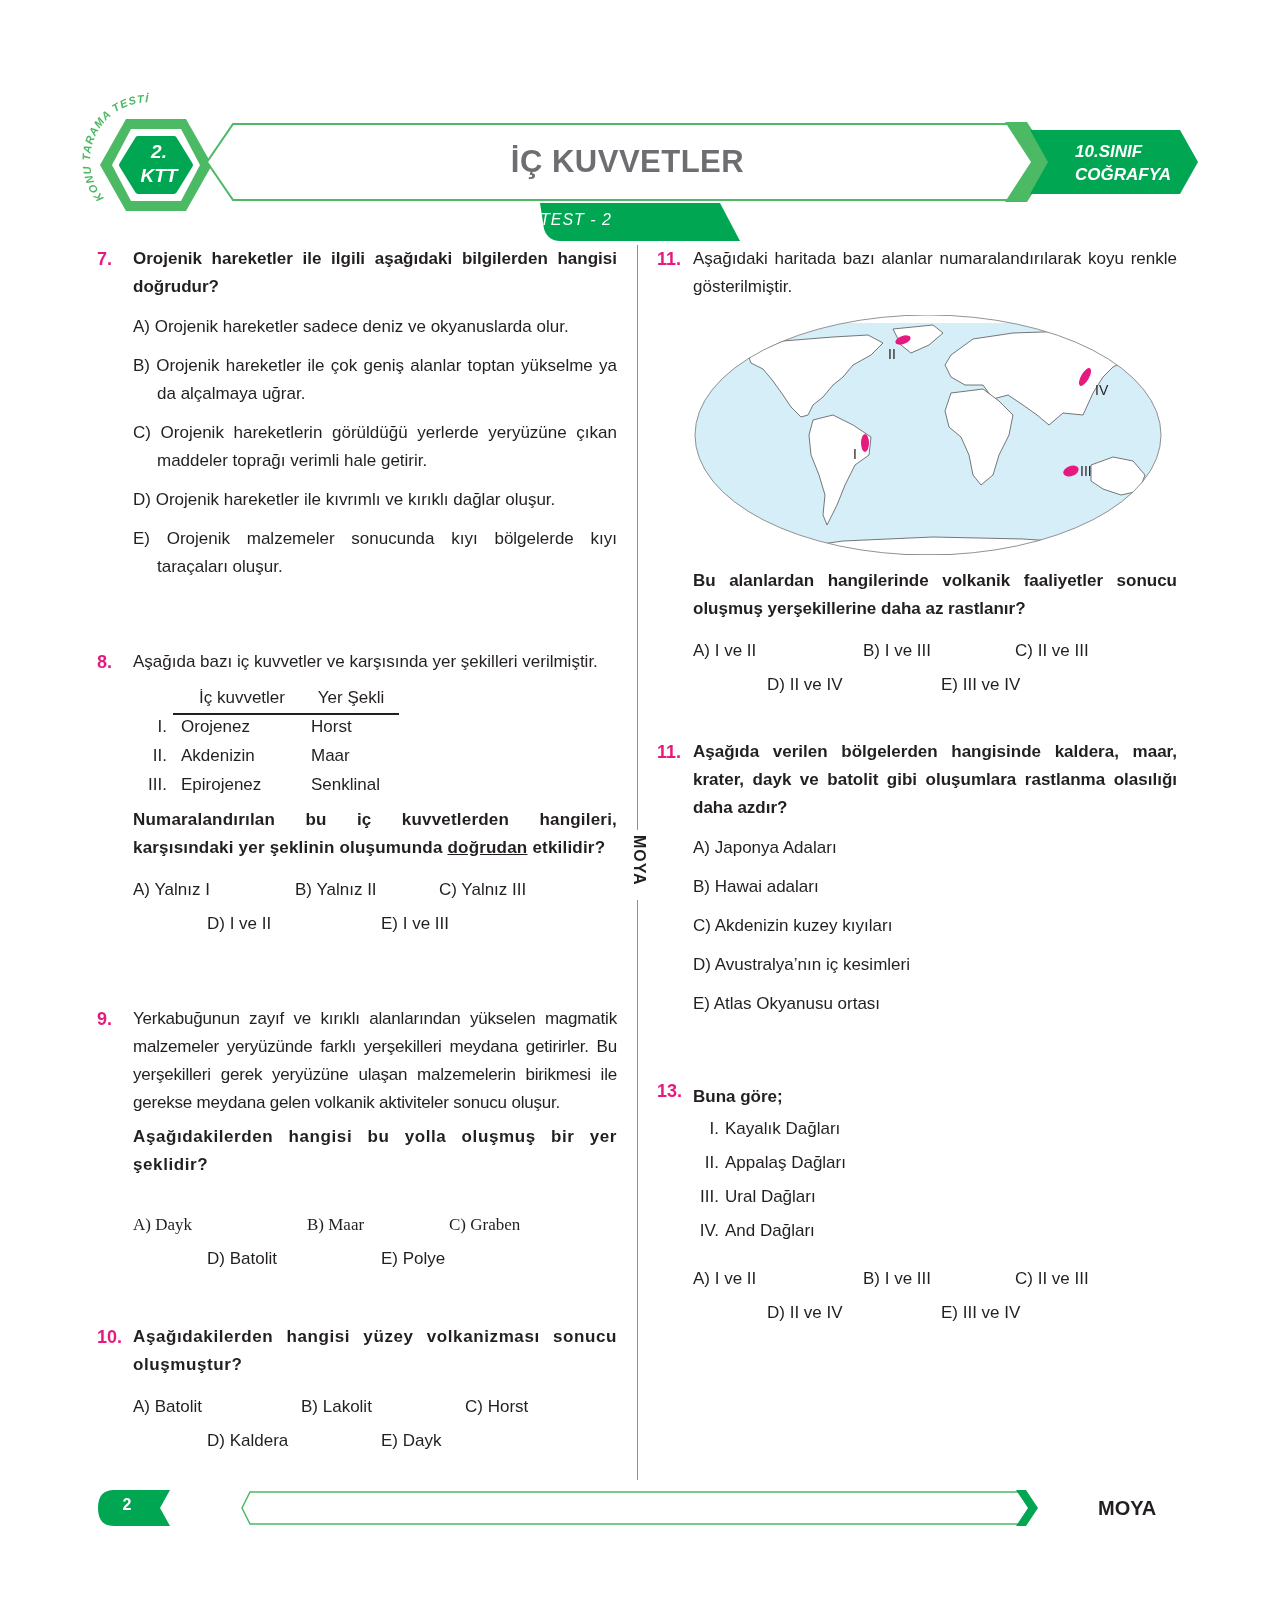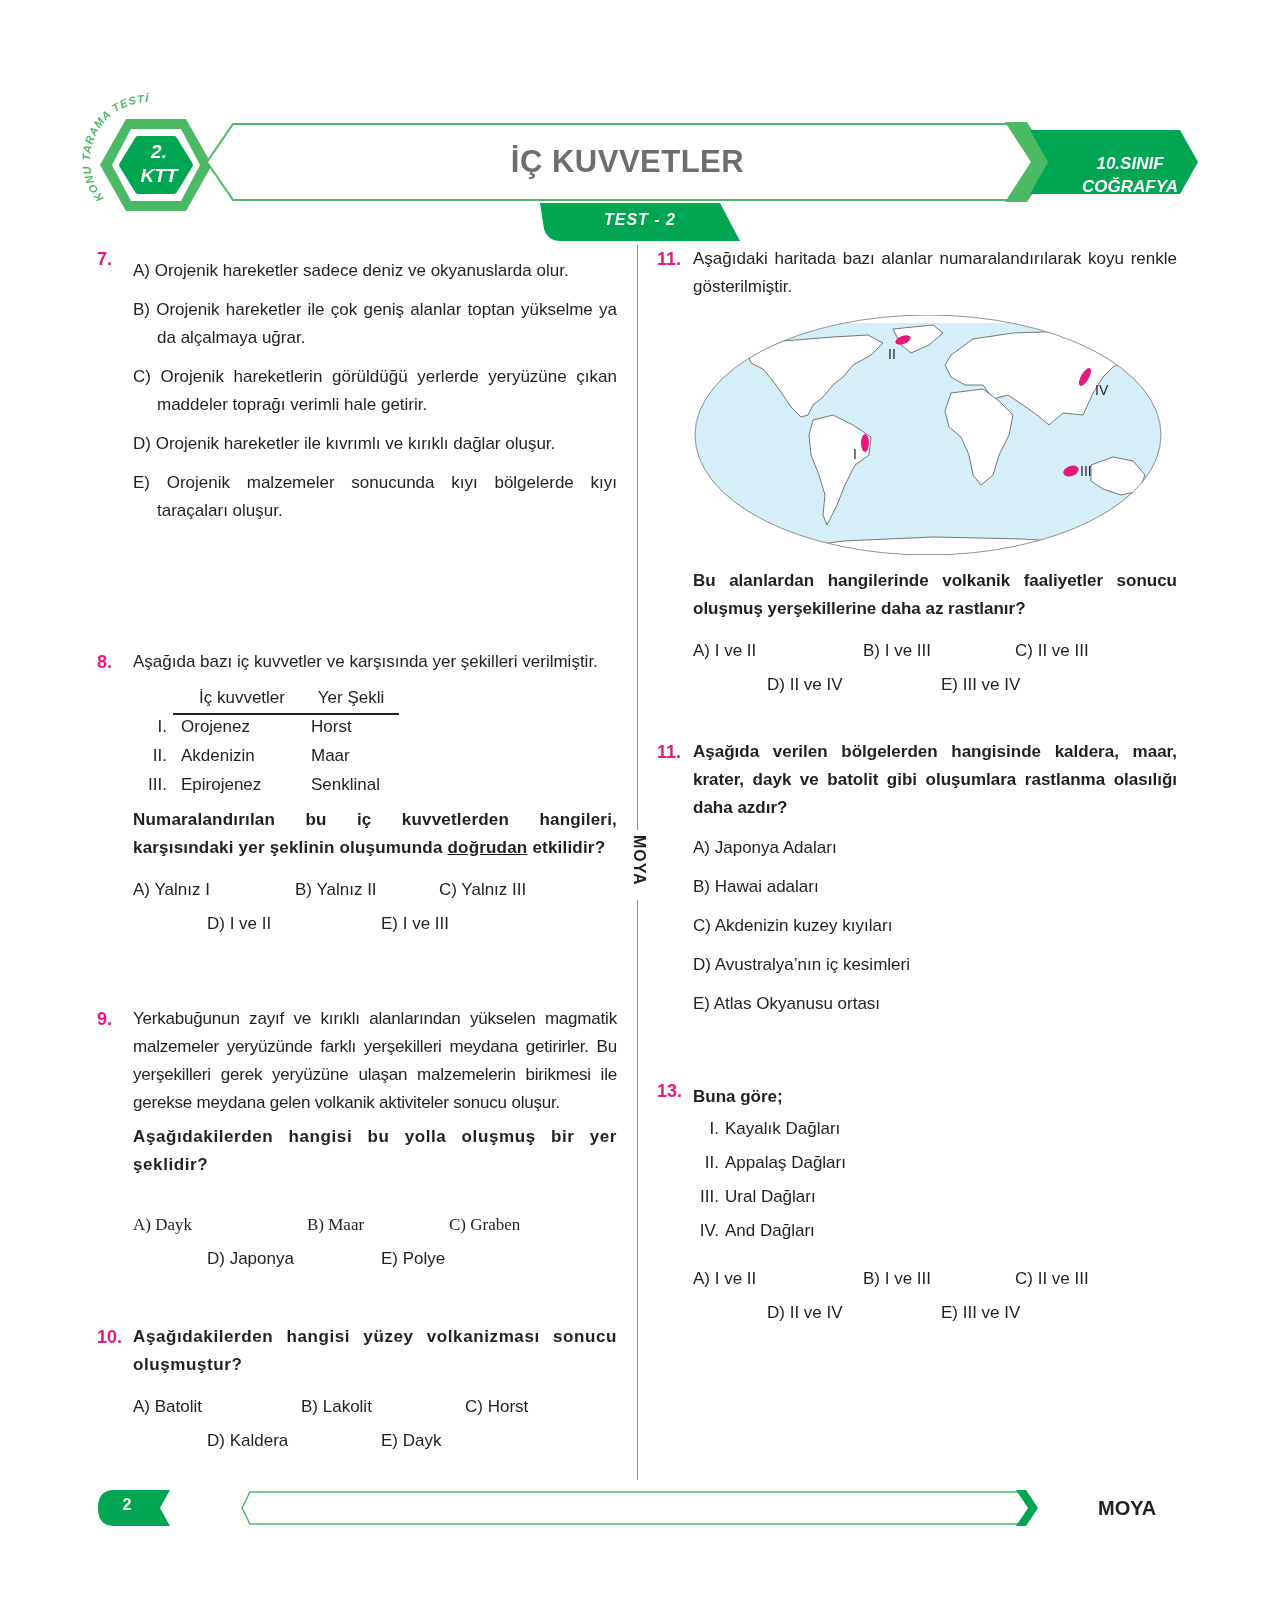--- a/index.html
+++ b/index.html
@@ -16,27 +16,27 @@
     font-size: 31px; font-weight: bold; color: #6d6e71; letter-spacing: 0.5px;
   }
   .badge-hex { position: absolute; left: 96px; top: 115px; width: 120px; height: 100px; }
   .badge-text {
     position: absolute; left: 130px; top: 140px; width: 58px; text-align: center;
     color: #fff; font-weight: bold; font-style: italic; font-size: 19px; line-height: 24px;
   }
   .arc-text { position: absolute; left: 82px; top: 90px; width: 140px; height: 120px; }
   .grade-tag { position: absolute; left: 1030px; top: 130px; width: 170px; height: 64px; }
   .grade-text {
-    position: absolute; left: 1075px; top: 140px; width: 110px; text-align: center;
-    color: #fff; font-weight: bold; font-style: italic; font-size: 17px; line-height: 23px; margin-top: 12px;
+    position: absolute; left: 1075px; top: 140px; width: 110px; text-align: left;
+    color: #fff; font-weight: bold; font-style: italic; font-size: 17px; line-height: 23px;
   }
   .test-tab { position: absolute; left: 540px; top: 203px; width: 200px; height: 38px; }
   .test-text {
-    position: absolute; left: 540px; top: 211px; width: 200px; text-align: center;
-    color: #fff; font-weight: bold; font-style: italic; font-size: 16px; letter-spacing: 1px;
+    position: absolute; left: 540px; top: 211px; width: 200px; 
+    color: #fff; font-weight: normal; font-style: italic; font-size: 16px; letter-spacing: 1px;
   }
   .divider { position: absolute; left: 637px; top: 245px; width: 1px; height: 1235px; background: #4cb964; }
   .divider-gap { position: absolute; left: 627px; top: 830px; width: 22px; height: 70px; background: #fff; }
   .side-logo {
     position: absolute; left: 628px; top: 835px; width: 20px; height: 60px;
     font-weight: bold; font-size: 16px; color: #231f20; writing-mode: vertical-rl; letter-spacing: 1px;
   }
 
   .q { position: absolute; width: 520px; font-size: 17px; line-height: 28px; }
   .qnum { position: absolute; left: 0; top: 0; color: #e6197e; font-weight: bold; font-size: 18px; }
@@ -108,20 +108,21 @@
 </svg>
 <div class="test-text">TEST  - 2</div>
 
 <div class="divider"></div>
 <div class="divider-gap"></div>
 <div class="side-logo">MOYA</div>
 
 <div class="q" style="left:97px; top:245px;">
   <span class="qnum">7.</span>
   <div class="qbody">
+    <div class="bold justify">Orojenik hareketler ile ilgili aşağıdaki bilgilerden hangisi doğrudur?</div>
     <div class="opt" style="margin-top:12px">A) Orojenik hareketler sadece deniz ve okyanuslarda olur.</div>
     <div class="opt">B) Orojenik hareketler ile çok geniş alanlar toptan yükselme ya da alçalmaya uğrar.</div>
     <div class="opt">C) Orojenik hareketlerin görüldüğü yerlerde yeryüzüne çıkan maddeler toprağı verimli hale getirir.</div>
     <div class="opt">D) Orojenik hareketler ile kıvrımlı ve kırıklı dağlar oluşur.</div>
     <div class="opt">E) Orojenik malzemeler sonucunda kıyı bölgelerde kıyı taraçaları oluşur.</div>
   </div>
 </div>
 
 <div class="q" style="left:97px; top:648px;">
   <span class="qnum">8.</span>
@@ -165,21 +166,21 @@
   <span class="qnum">9.</span>
   <div class="qbody">
     <div class="justify" style="letter-spacing:-0.2px;">Yerkabuğunun zayıf ve kırıklı alanlarından yükselen magmatik malzemeler yeryüzünde farklı yerşekilleri meydana getirirler. Bu yerşekilleri gerek yeryüzüne ulaşan malzemelerin birikmesi ile gerekse meydana gelen volkanik aktiviteler sonucu oluşur.</div>
     <div class="bold justify" style="margin-top:6px; letter-spacing:0.6px;">Aşağıdakilerden hangisi bu yolla oluşmuş bir yer şeklidir?</div>
     <div class="opts-row" style="margin-top:32px;font-family:Liberation Serif, serif;">
       <span style="left:0">A) Dayk</span>
       <span style="left:174px">B) Maar</span>
       <span style="left:316px">C) Graben</span>
     </div>
     <div class="opts-row">
-      <span style="left:74px">D) Japonya</span>
+      <span style="left:74px">D) Batolit</span>
       <span style="left:248px">E) Polye</span>
     </div>
   </div>
 </div>
 
 <div class="q" style="left:97px; top:1323px;">
   <span class="qnum">10.</span>
   <div class="qbody">
     <div class="bold justify" style="letter-spacing:0.6px;">Aşağıdakilerden hangisi yüzey volkanizması sonucu oluşmuştur?</div>
     <div class="opts-row" style="margin-top:14px;">

